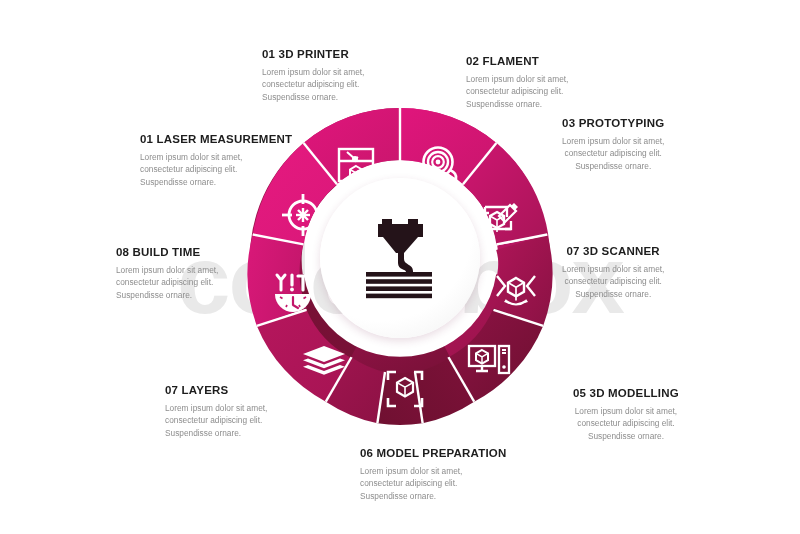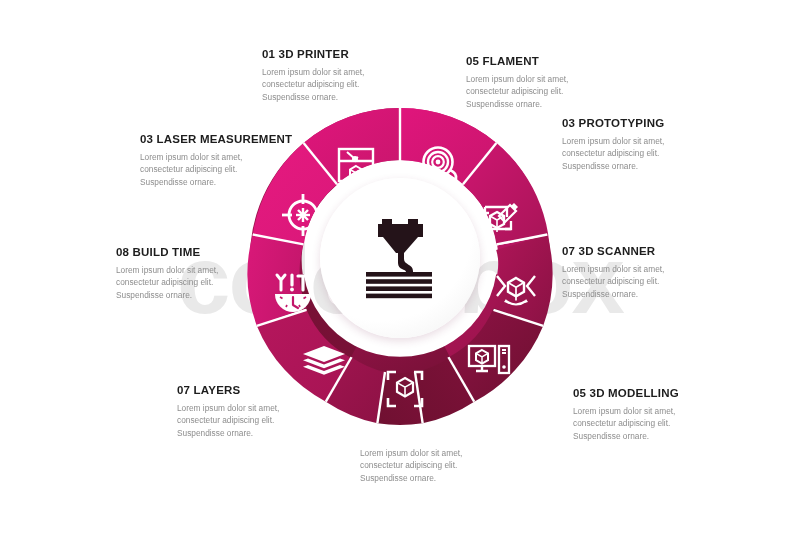--- a/index.html
+++ b/index.html
@@ -72,30 +72,30 @@
     letter-spacing:0.2px;
     white-space:nowrap;
   }
   .label p{
     margin:0;
     font-size:8.3px;
     line-height:1.48;
     color:#8d8d8d;
     white-space:pre-line;
   }
-  .label.right{text-align:left;}
+  .label.right{text-align:center;}
   .label.left{text-align:left;}
 
   .l01{left:262px;top:48px;}
   .l02{left:466px;top:55px;}
   .l03{left:562px;top:117px;}
   .l04{left:562px;top:245px;}
   .l05{left:530px;top:387px;margin-left:43px;}
   .l06{left:360px;top:447px;}
-  .l07{left:165px;top:384px;margin-left:12px;}
+  .l07{left:165px;top:384px;}
   .l08{left:116px;top:246px;}
   .l09{left:140px;top:133px;}
 </style>
 </head>
 <body>
 
 <div class="stage">
 
   <div class="watermark">colourbox</div>
 
@@ -338,21 +338,21 @@
   </div>
 
   <div class="label l01">
     <h3>01 3D PRINTER</h3>
     <p>Lorem ipsum dolor sit amet,
 consectetur adipiscing elit.
 Suspendisse ornare.</p>
   </div>
 
   <div class="label l02">
-    <h3>05 FLAMENT</h3>
+    <h3>02 FLAMENT</h3>
     <p>Lorem ipsum dolor sit amet,
 consectetur adipiscing elit.
 Suspendisse ornare.</p>
   </div>
 
   <div class="label l03 right">
     <h3>03 PROTOTYPING</h3>
     <p>Lorem ipsum dolor sit amet,
 consectetur adipiscing elit.
 Suspendisse ornare.</p>
@@ -366,39 +366,40 @@
   </div>
 
   <div class="label l05 right">
     <h3>05 3D MODELLING</h3>
     <p>Lorem ipsum dolor sit amet,
 consectetur adipiscing elit.
 Suspendisse ornare.</p>
   </div>
 
   <div class="label l06">
+    <h3>06 MODEL PREPARATION</h3>
     <p>Lorem ipsum dolor sit amet,
 consectetur adipiscing elit.
 Suspendisse ornare.</p>
   </div>
 
   <div class="label l07 left">
     <h3>07 LAYERS</h3>
     <p>Lorem ipsum dolor sit amet,
 consectetur adipiscing elit.
 Suspendisse ornare.</p>
   </div>
 
   <div class="label l08 left">
     <h3>08 BUILD TIME</h3>
     <p>Lorem ipsum dolor sit amet,
 consectetur adipiscing elit.
 Suspendisse ornare.</p>
   </div>
 
   <div class="label l09 left">
-    <h3>03 LASER MEASUREMENT</h3>
+    <h3>01 LASER MEASUREMENT</h3>
     <p>Lorem ipsum dolor sit amet,
 consectetur adipiscing elit.
 Suspendisse ornare.</p>
   </div>
 
 </div>
 
 </body></html>

